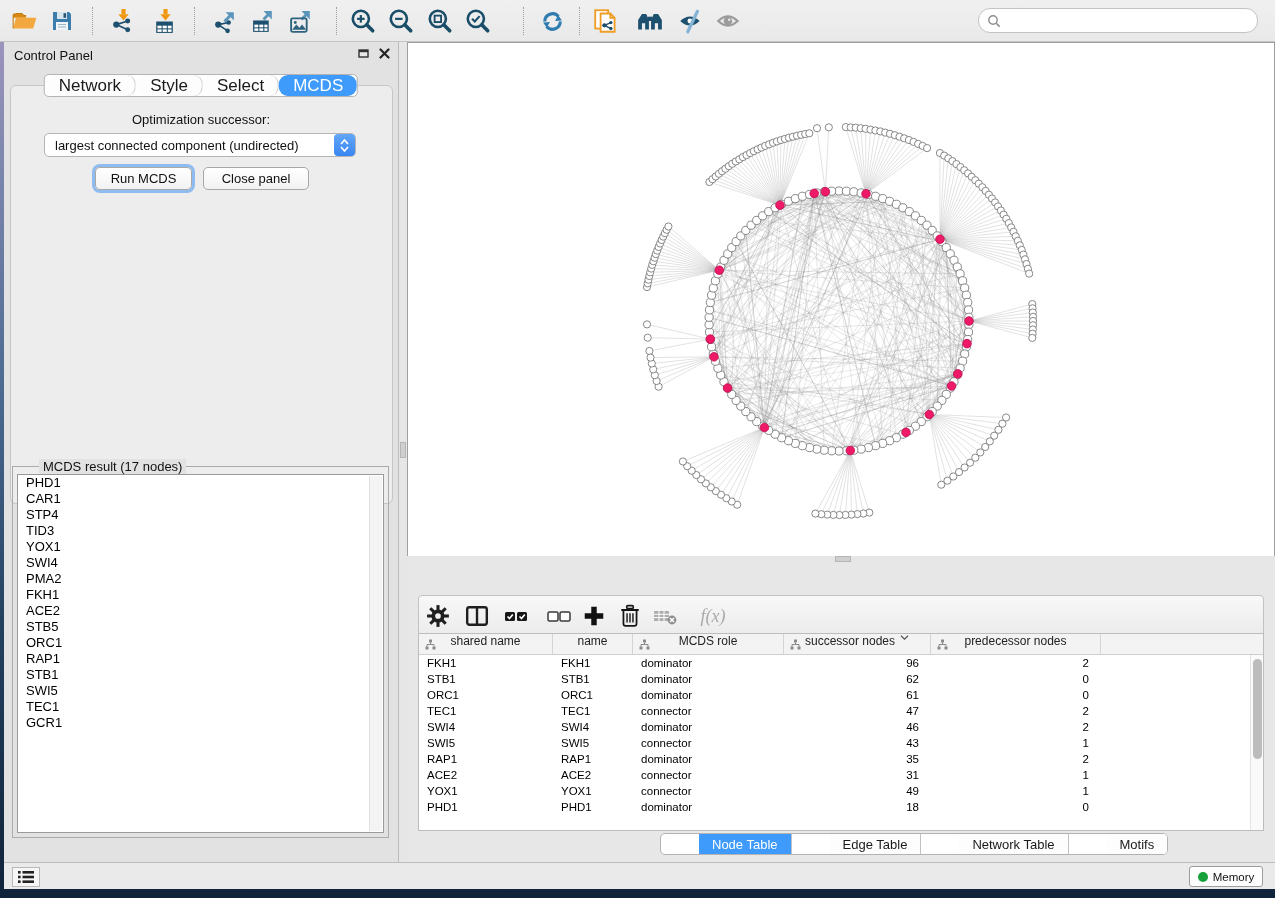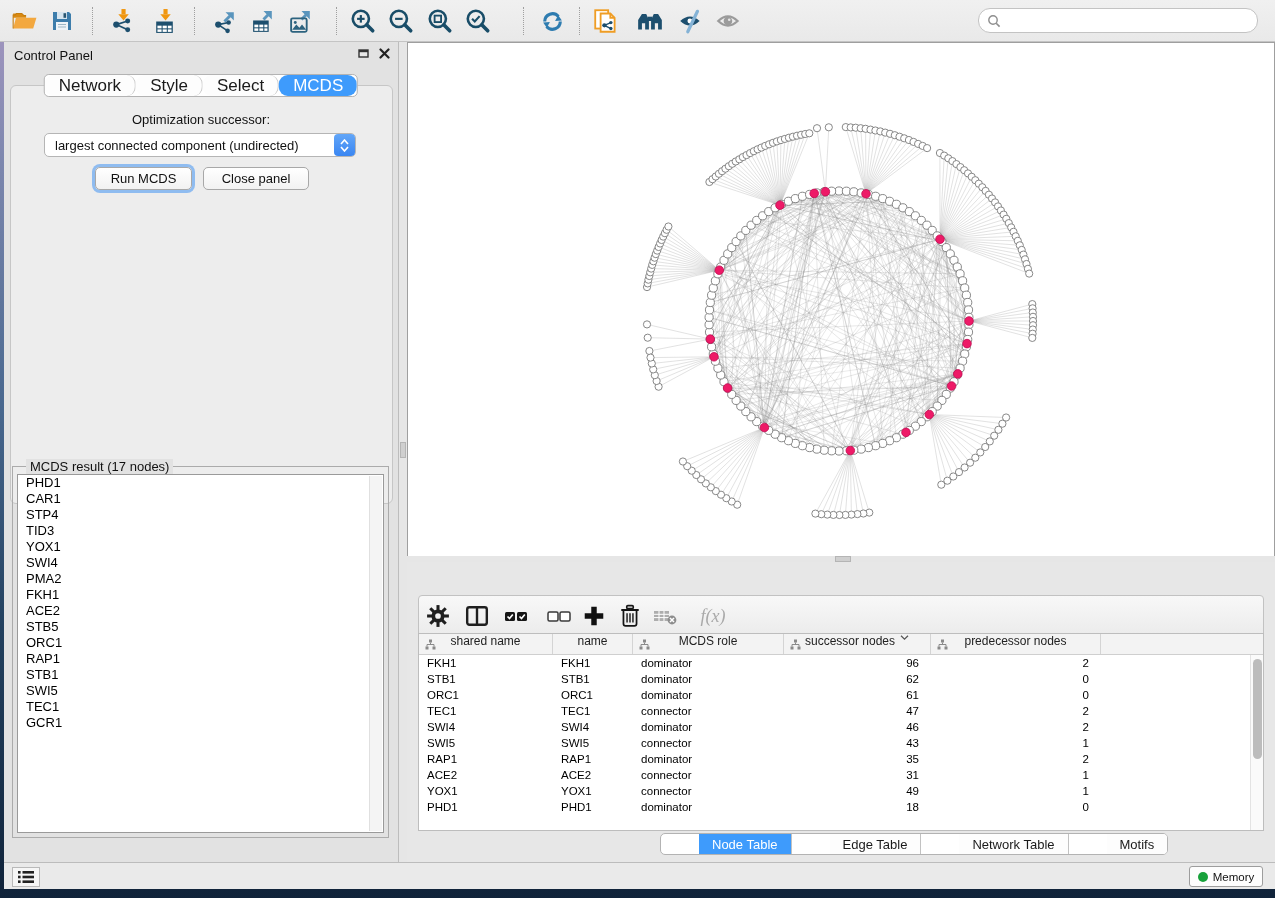--- a/index.html
+++ b/index.html
@@ -33,21 +33,21 @@
   .dropdown { position:absolute; left:40px; top:91px; width:312px; height:24px; background:#fff; border:1px solid #b5b5b5;
     border-radius:5px; display:flex; align-items:center; }
   .dropdown .val { flex:1; font-size:13px; padding-left:10px; color:#111; white-space:nowrap; }
   .dd-stepper { width:21px; height:22px; margin-right:0px; border-radius:4px; background:linear-gradient(#62a6f8,#3a86f2);
     display:flex; flex-direction:column; align-items:center; justify-content:center; gap:1px; }
   .btn-row { position:absolute; top:125px; width:100%; }
   .pbtn { position:absolute; height:23px; background:linear-gradient(#ffffff,#f2f2f2); border:1px solid #a8a8a8;
     border-radius:5px; font-size:13px; color:#111; display:flex; align-items:center; justify-content:center; }
   .pbtn.focusring { box-shadow:0 0 0 3px #8fbcf0; }
   .fieldset { position:absolute; left:8px; top:424px; width:377px; height:372px; border:1px solid #ababab; }
-  .fieldset .legend { position:absolute; left:13px; top:-8px; background:#e2e2e2; padding:0 4px; font-size:13px; color:#111; }
+  .fieldset .legend { position:absolute; left:26px; top:-8px; background:#e2e2e2; padding:0 4px; font-size:13px; color:#111; }
   .mcds-list { position:absolute; left:4px; top:7px; right:4px; bottom:4px; background:#fff; border:1px solid #9a9a9a; overflow:hidden; }
   .mcds-list .item { font-size:13px; line-height:16px; padding-left:8px; color:#000; }
   .mcds-scroll { position:absolute; top:1px; bottom:1px; right:1px; width:13px; background:#f4f4f4; border-left:1px solid #e0e0e0; }
 
   
   .vsplit { position:absolute; left:399px; top:42px; width:8px; height:820px; background:#e6e6e6; }
   .vsplit .grip { position:absolute; left:1px; top:400px; width:6px; height:16px; background:#cfcfcf; border:1px solid #b5b5b5; }
   .hsplit { position:absolute; left:407px; top:556px; width:868px; height:6px; background:#e6e6e6; }
   .hsplit .grip { position:absolute; left:428px; top:0px; width:16px; height:6px; background:#cfcfcf; border:1px solid #b5b5b5; }
 

